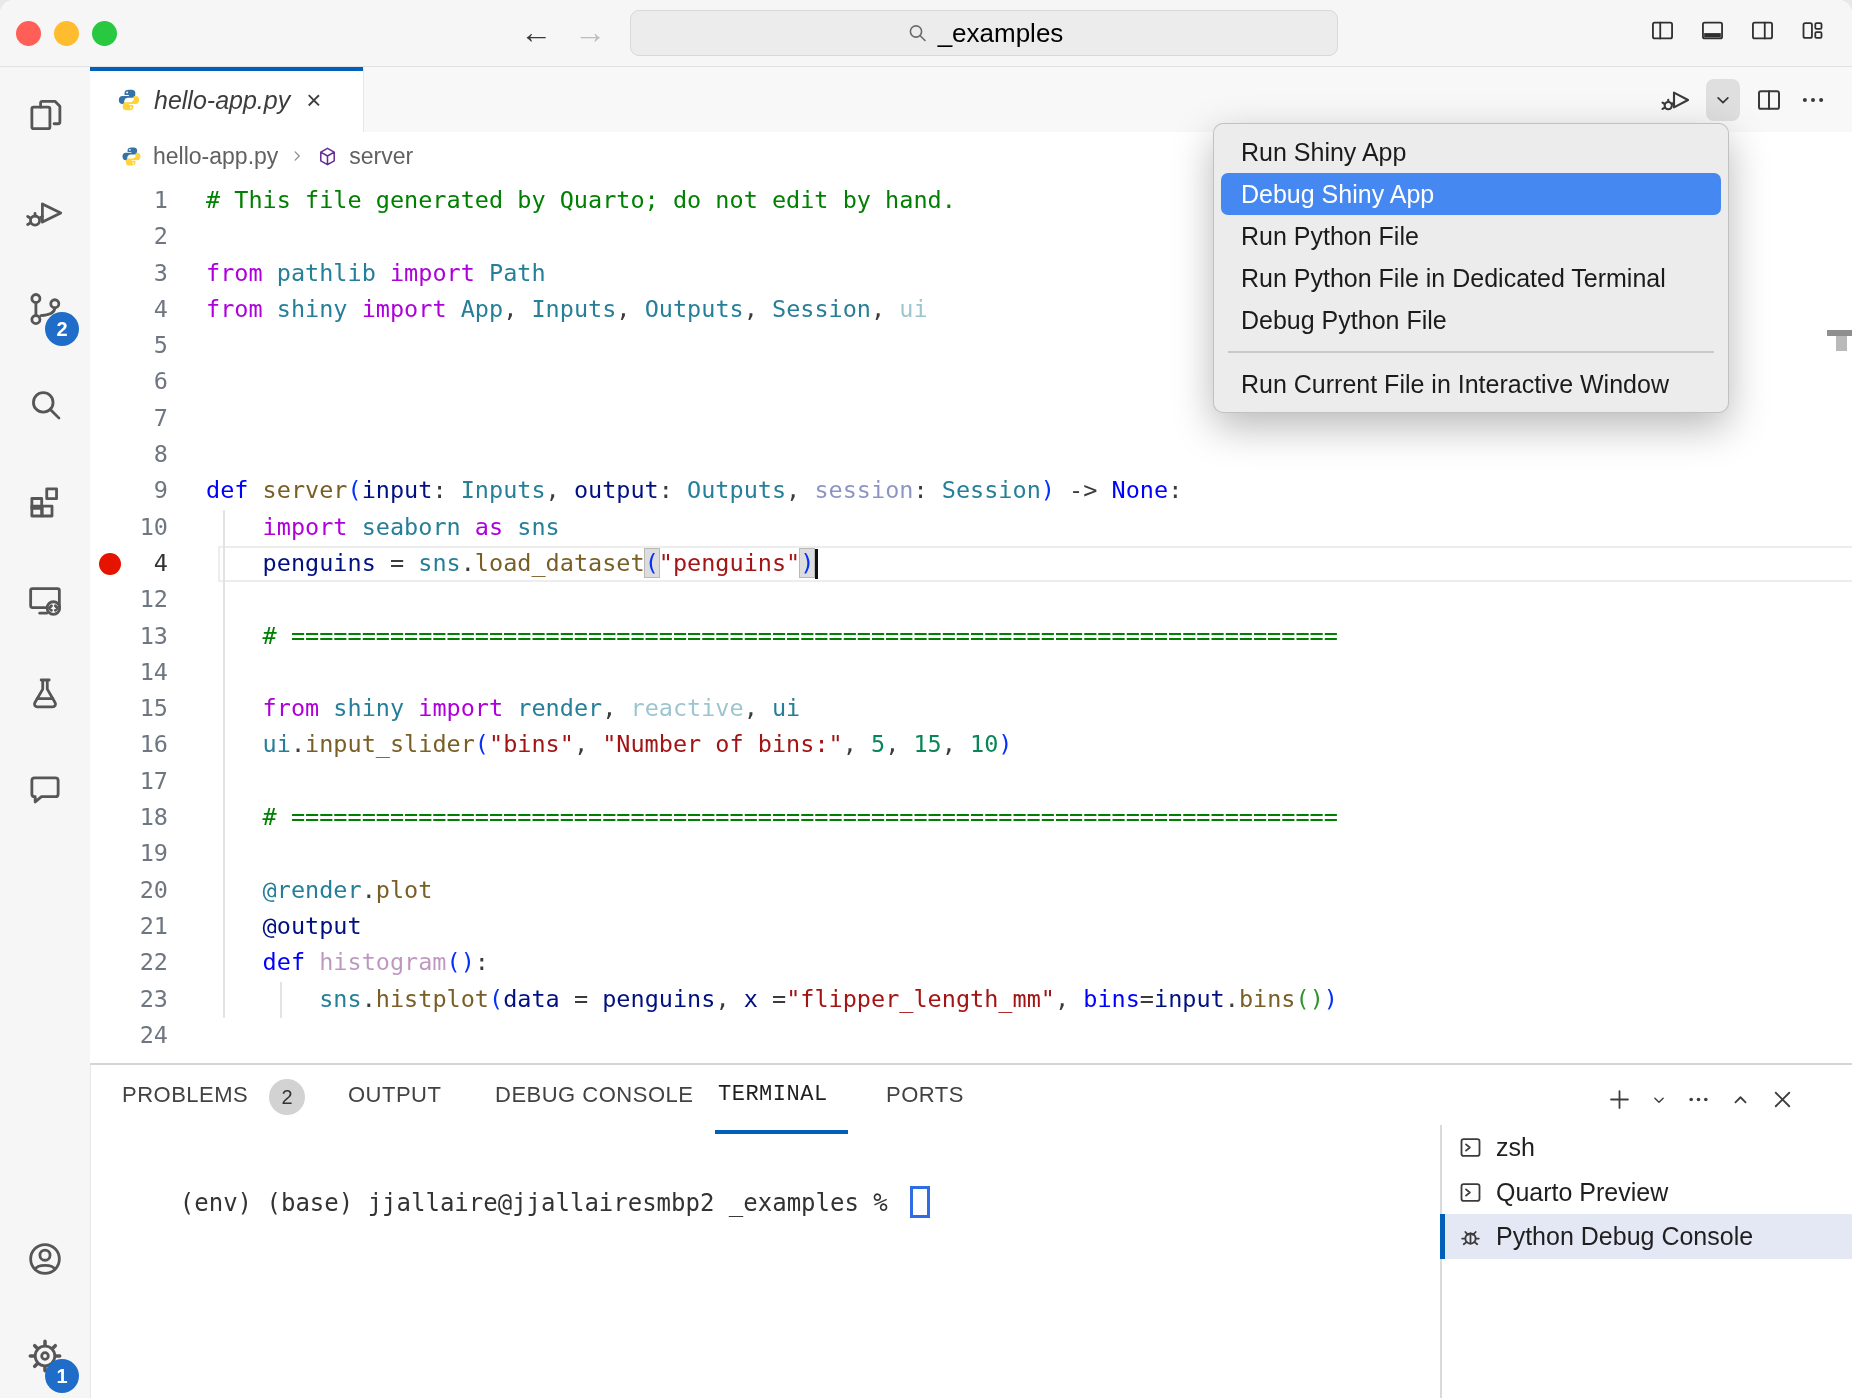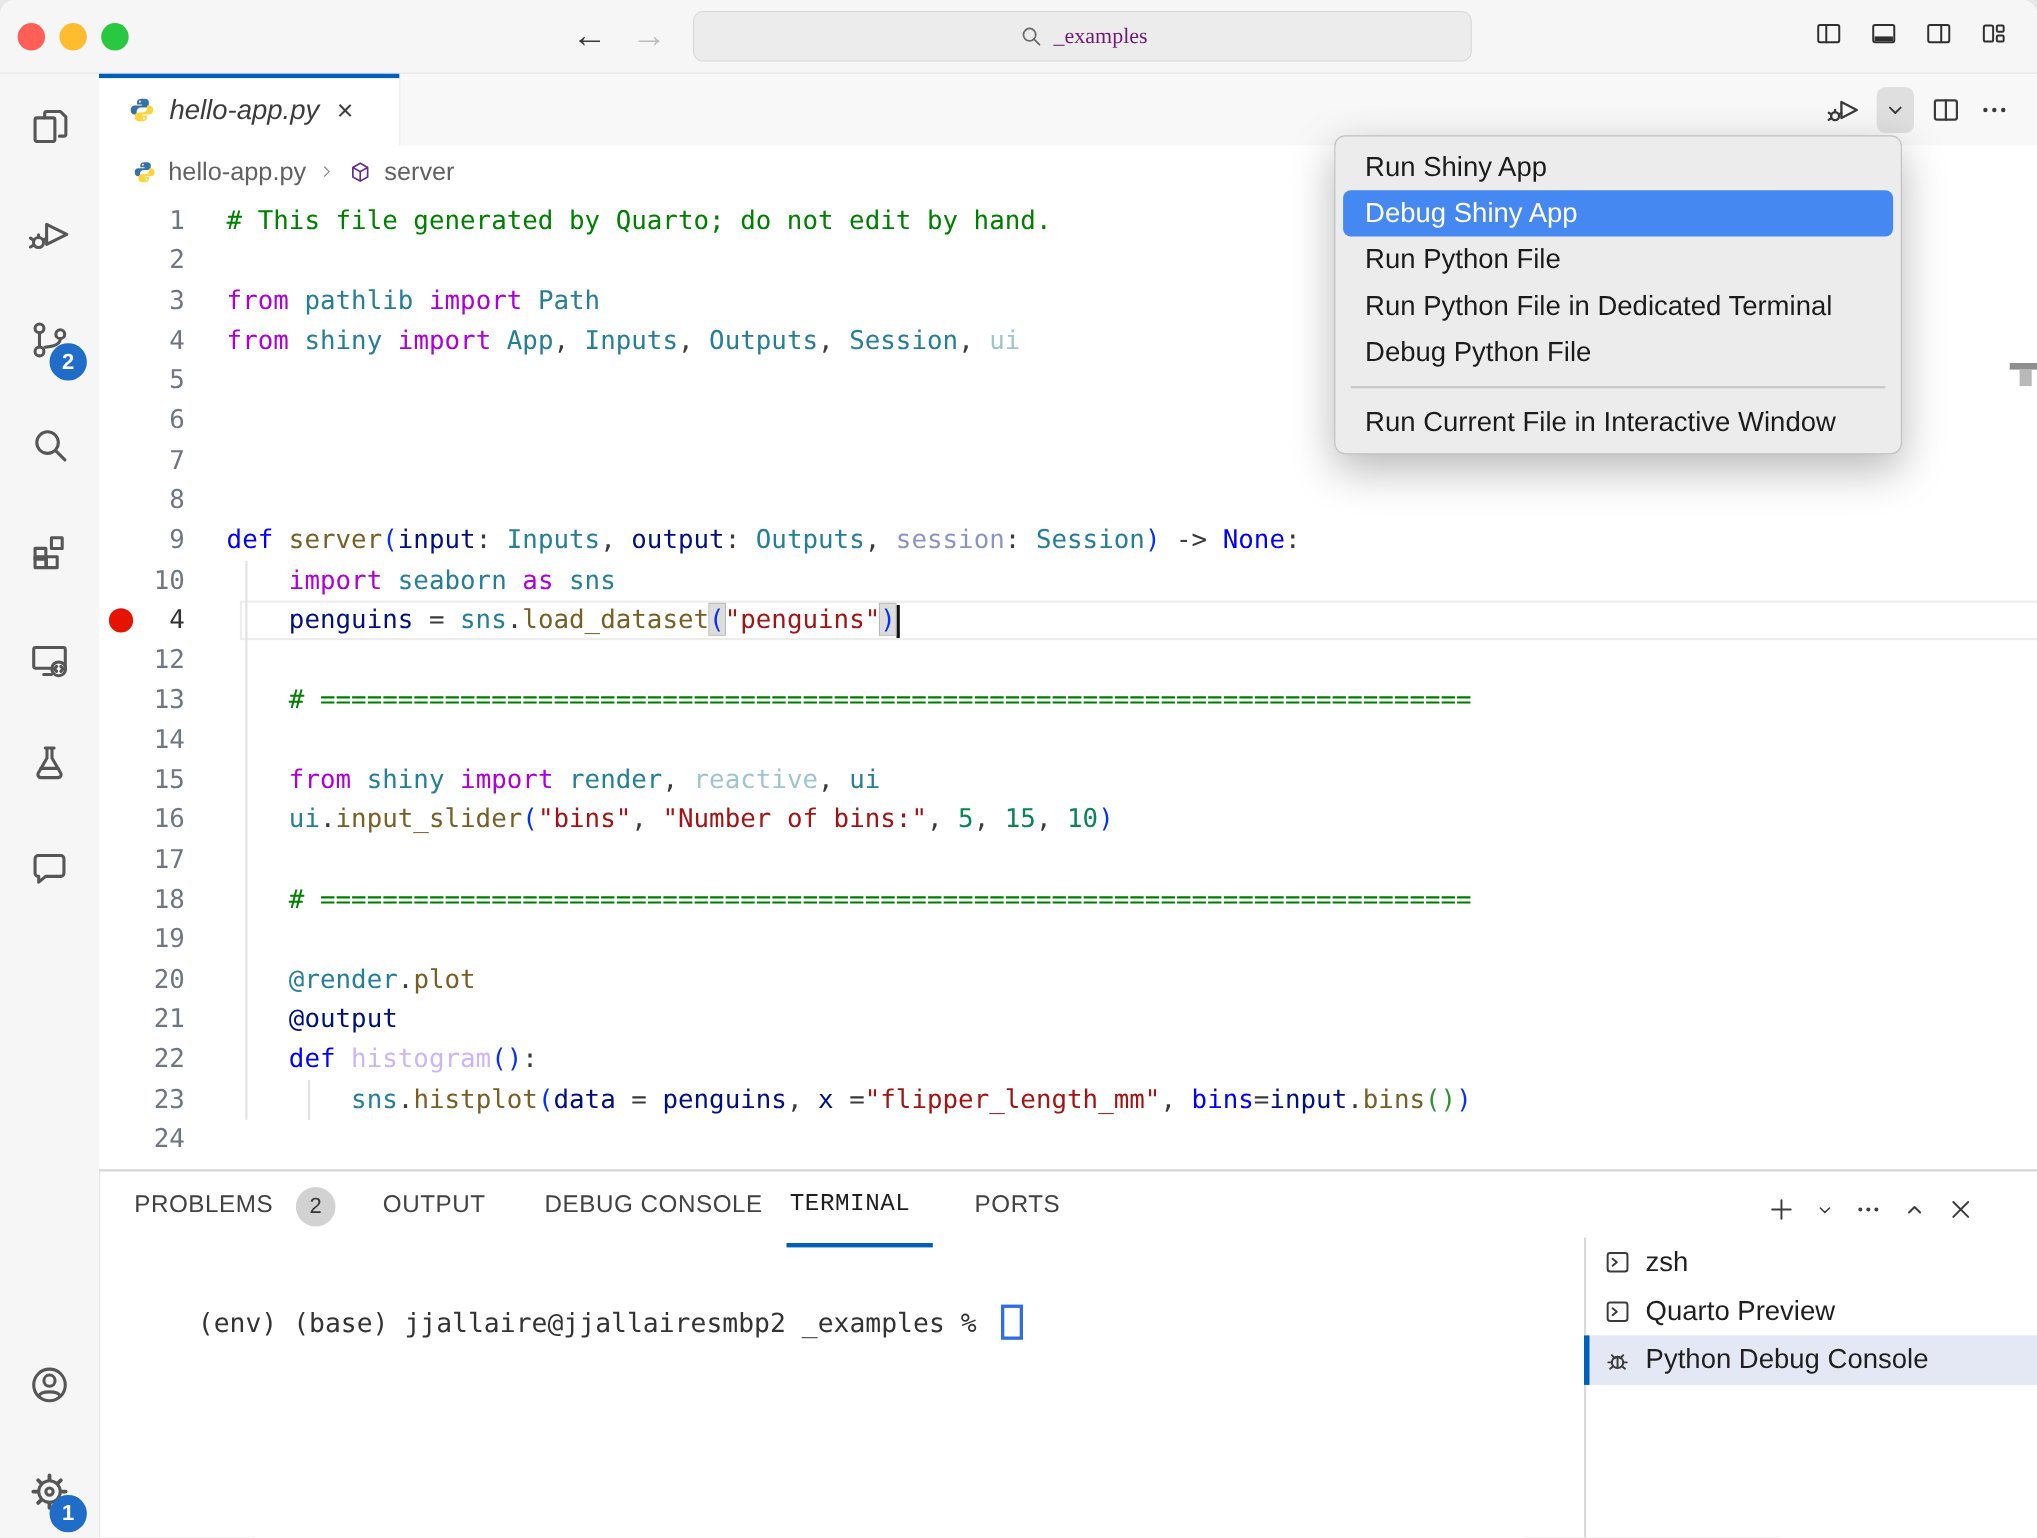--- a/index.html
+++ b/index.html
@@ -7,21 +7,21 @@
        font-family:"Liberation Sans",sans-serif;border-radius:14px 14px 0 0;}
   .abs{position:absolute;}
   .icon svg{display:block;}
   
   #titlebar{left:0;top:0;width:1852px;height:66px;background:#f6f6f6;border-bottom:1px solid #e2e2e2;}
   .traffic{width:25px;height:25px;border-radius:50%;top:21px;}
   #nav-back{left:516px;top:14px;font-size:32px;color:#3a3a3a;width:40px;text-align:center;}
   #nav-fwd{left:570px;top:14px;font-size:32px;color:#bdbdbd;width:40px;text-align:center;}
   #searchbox{left:630px;top:10px;width:706px;height:44px;background:#ececec;border:1px solid #d8d8d8;
              border-radius:9px;display:flex;align-items:center;justify-content:center;gap:9px;}
-  #searchbox .stext{font-size:20px;color:#701a75;font-family:Liberation Serif, serif;}
+  #searchbox .stext{font-size:26px;color:#000000;}
   #title-icons{right:26px;top:17px;display:flex;gap:23px;align-items:center;}
   .title-icon-btn{display:block;}
   
   #activitybar{left:0;top:67px;width:90px;height:1331px;background:#f6f6f6;border-right:1px solid #e6e6e6;}
   .act-item{position:absolute;left:24px;width:42px;height:42px;color:#565656;}
   .act-badge{position:absolute;width:34px;height:34px;border-radius:50%;color:#fff;font-size:20px;
              font-weight:bold;display:flex;align-items:center;justify-content:center;}
   
   #tabstrip{left:90px;top:67px;width:1762px;height:65px;background:#f8f8f8;border-bottom:1px solid #e9e9e9;}
   #tab{left:90px;top:67px;width:273px;height:66px;background:#ffffff;border-right:1px solid #e8e8e8;
@@ -258,21 +258,21 @@
         <div class="code-line"></div>
         <div class="code-line"><span style="color: rgb(59, 59, 59);">    </span><span style="color: rgb(0, 128, 0);"># ==========================================================================</span></div>
         <div class="code-line"></div>
         <div class="code-line"><span style="color: rgb(59, 59, 59);">    </span><span style="color: rgb(175, 0, 219);">from</span><span style="color: rgb(59, 59, 59);"> </span><span style="color: rgb(38, 127, 153);">shiny</span><span style="color: rgb(59, 59, 59);"> </span><span style="color: rgb(175, 0, 219);">import</span><span style="color: rgb(59, 59, 59);"> </span><span style="color: rgb(38, 127, 153);">render</span><span style="color: rgb(59, 59, 59);">, </span><span class="faded" style="color: rgb(38, 127, 153);">reactive</span><span style="color: rgb(59, 59, 59);">, </span><span style="color: rgb(38, 127, 153);">ui</span></div>
         <div class="code-line"><span style="color: rgb(59, 59, 59);">    </span><span style="color: rgb(38, 127, 153);">ui</span><span style="color: rgb(59, 59, 59);">.</span><span style="color: rgb(121, 94, 38);">input_slider</span><span style="color: rgb(4, 49, 250);">(</span><span style="color: rgb(163, 21, 21);">"bins"</span><span style="color: rgb(59, 59, 59);">, </span><span style="color: rgb(163, 21, 21);">"Number of bins:"</span><span style="color: rgb(59, 59, 59);">, </span><span style="color: rgb(9, 134, 88);">5</span><span style="color: rgb(59, 59, 59);">, </span><span style="color: rgb(9, 134, 88);">15</span><span style="color: rgb(59, 59, 59);">, </span><span style="color: rgb(9, 134, 88);">10</span><span style="color: rgb(4, 49, 250);">)</span></div>
         <div class="code-line"></div>
         <div class="code-line"><span style="color: rgb(59, 59, 59);">    </span><span style="color: rgb(0, 128, 0);"># ==========================================================================</span></div>
         <div class="code-line"></div>
         <div class="code-line"><span style="color: rgb(59, 59, 59);">    </span><span style="color: rgb(38, 127, 153);">@render</span><span style="color: rgb(59, 59, 59);">.</span><span style="color: rgb(121, 94, 38);">plot</span></div>
         <div class="code-line"><span style="color: rgb(59, 59, 59);">    </span><span style="color: rgb(0, 16, 128);">@output</span></div>
-        <div class="code-line"><span style="color: rgb(59, 59, 59);">    </span><span style="color: rgb(0, 0, 255);">def </span><span class="faded" style="color: #8b5cf6;">histogram</span><span style="color: rgb(4, 49, 250);">(</span><span style="color: rgb(4, 49, 250);">)</span><span style="color: rgb(59, 59, 59);">:</span></div>
+        <div class="code-line"><span style="color: rgb(59, 59, 59);">    </span><span style="color: rgb(0, 0, 255);">def </span><span class="faded" style="color: #701a75;">histogram</span><span style="color: rgb(4, 49, 250);">(</span><span style="color: rgb(4, 49, 250);">)</span><span style="color: rgb(59, 59, 59);">:</span></div>
         <div class="code-line"><span style="color: rgb(59, 59, 59);">        </span><span style="color: rgb(38, 127, 153);">sns</span><span style="color: rgb(59, 59, 59);">.</span><span style="color: rgb(121, 94, 38);">histplot</span><span style="color: rgb(4, 49, 250);">(</span><span style="color: rgb(0, 16, 128);">data</span><span style="color: rgb(59, 59, 59);"> = </span><span style="color: rgb(0, 16, 128);">penguins</span><span style="color: rgb(59, 59, 59);">, </span><span style="color: rgb(0, 16, 128);">x</span><span style="color: rgb(59, 59, 59);"> =</span><span style="color: rgb(163, 21, 21);">"flipper_length_mm"</span><span style="color: rgb(59, 59, 59);">, </span><span style="color: rgb(0, 0, 255);">bins</span><span style="color: rgb(59, 59, 59);">=</span><span style="color: rgb(0, 16, 128);">input</span><span style="color: rgb(59, 59, 59);">.</span><span style="color: rgb(121, 94, 38);">bins</span><span style="color: rgb(49, 147, 49);">(</span><span style="color: rgb(49, 147, 49);">)</span><span style="color: rgb(4, 49, 250);">)</span></div>
         <div class="code-line"></div>
       </div>
     <div id="ruler-t1" class="abs"></div>
     <div id="ruler-t2" class="abs"></div>
   </div>
 
   <div id="menu" class="abs">
       <div class="menu-item">Run Shiny App</div>
       <div class="menu-item selected" style="background: rgb(70, 136, 241);">Debug Shiny App</div>

